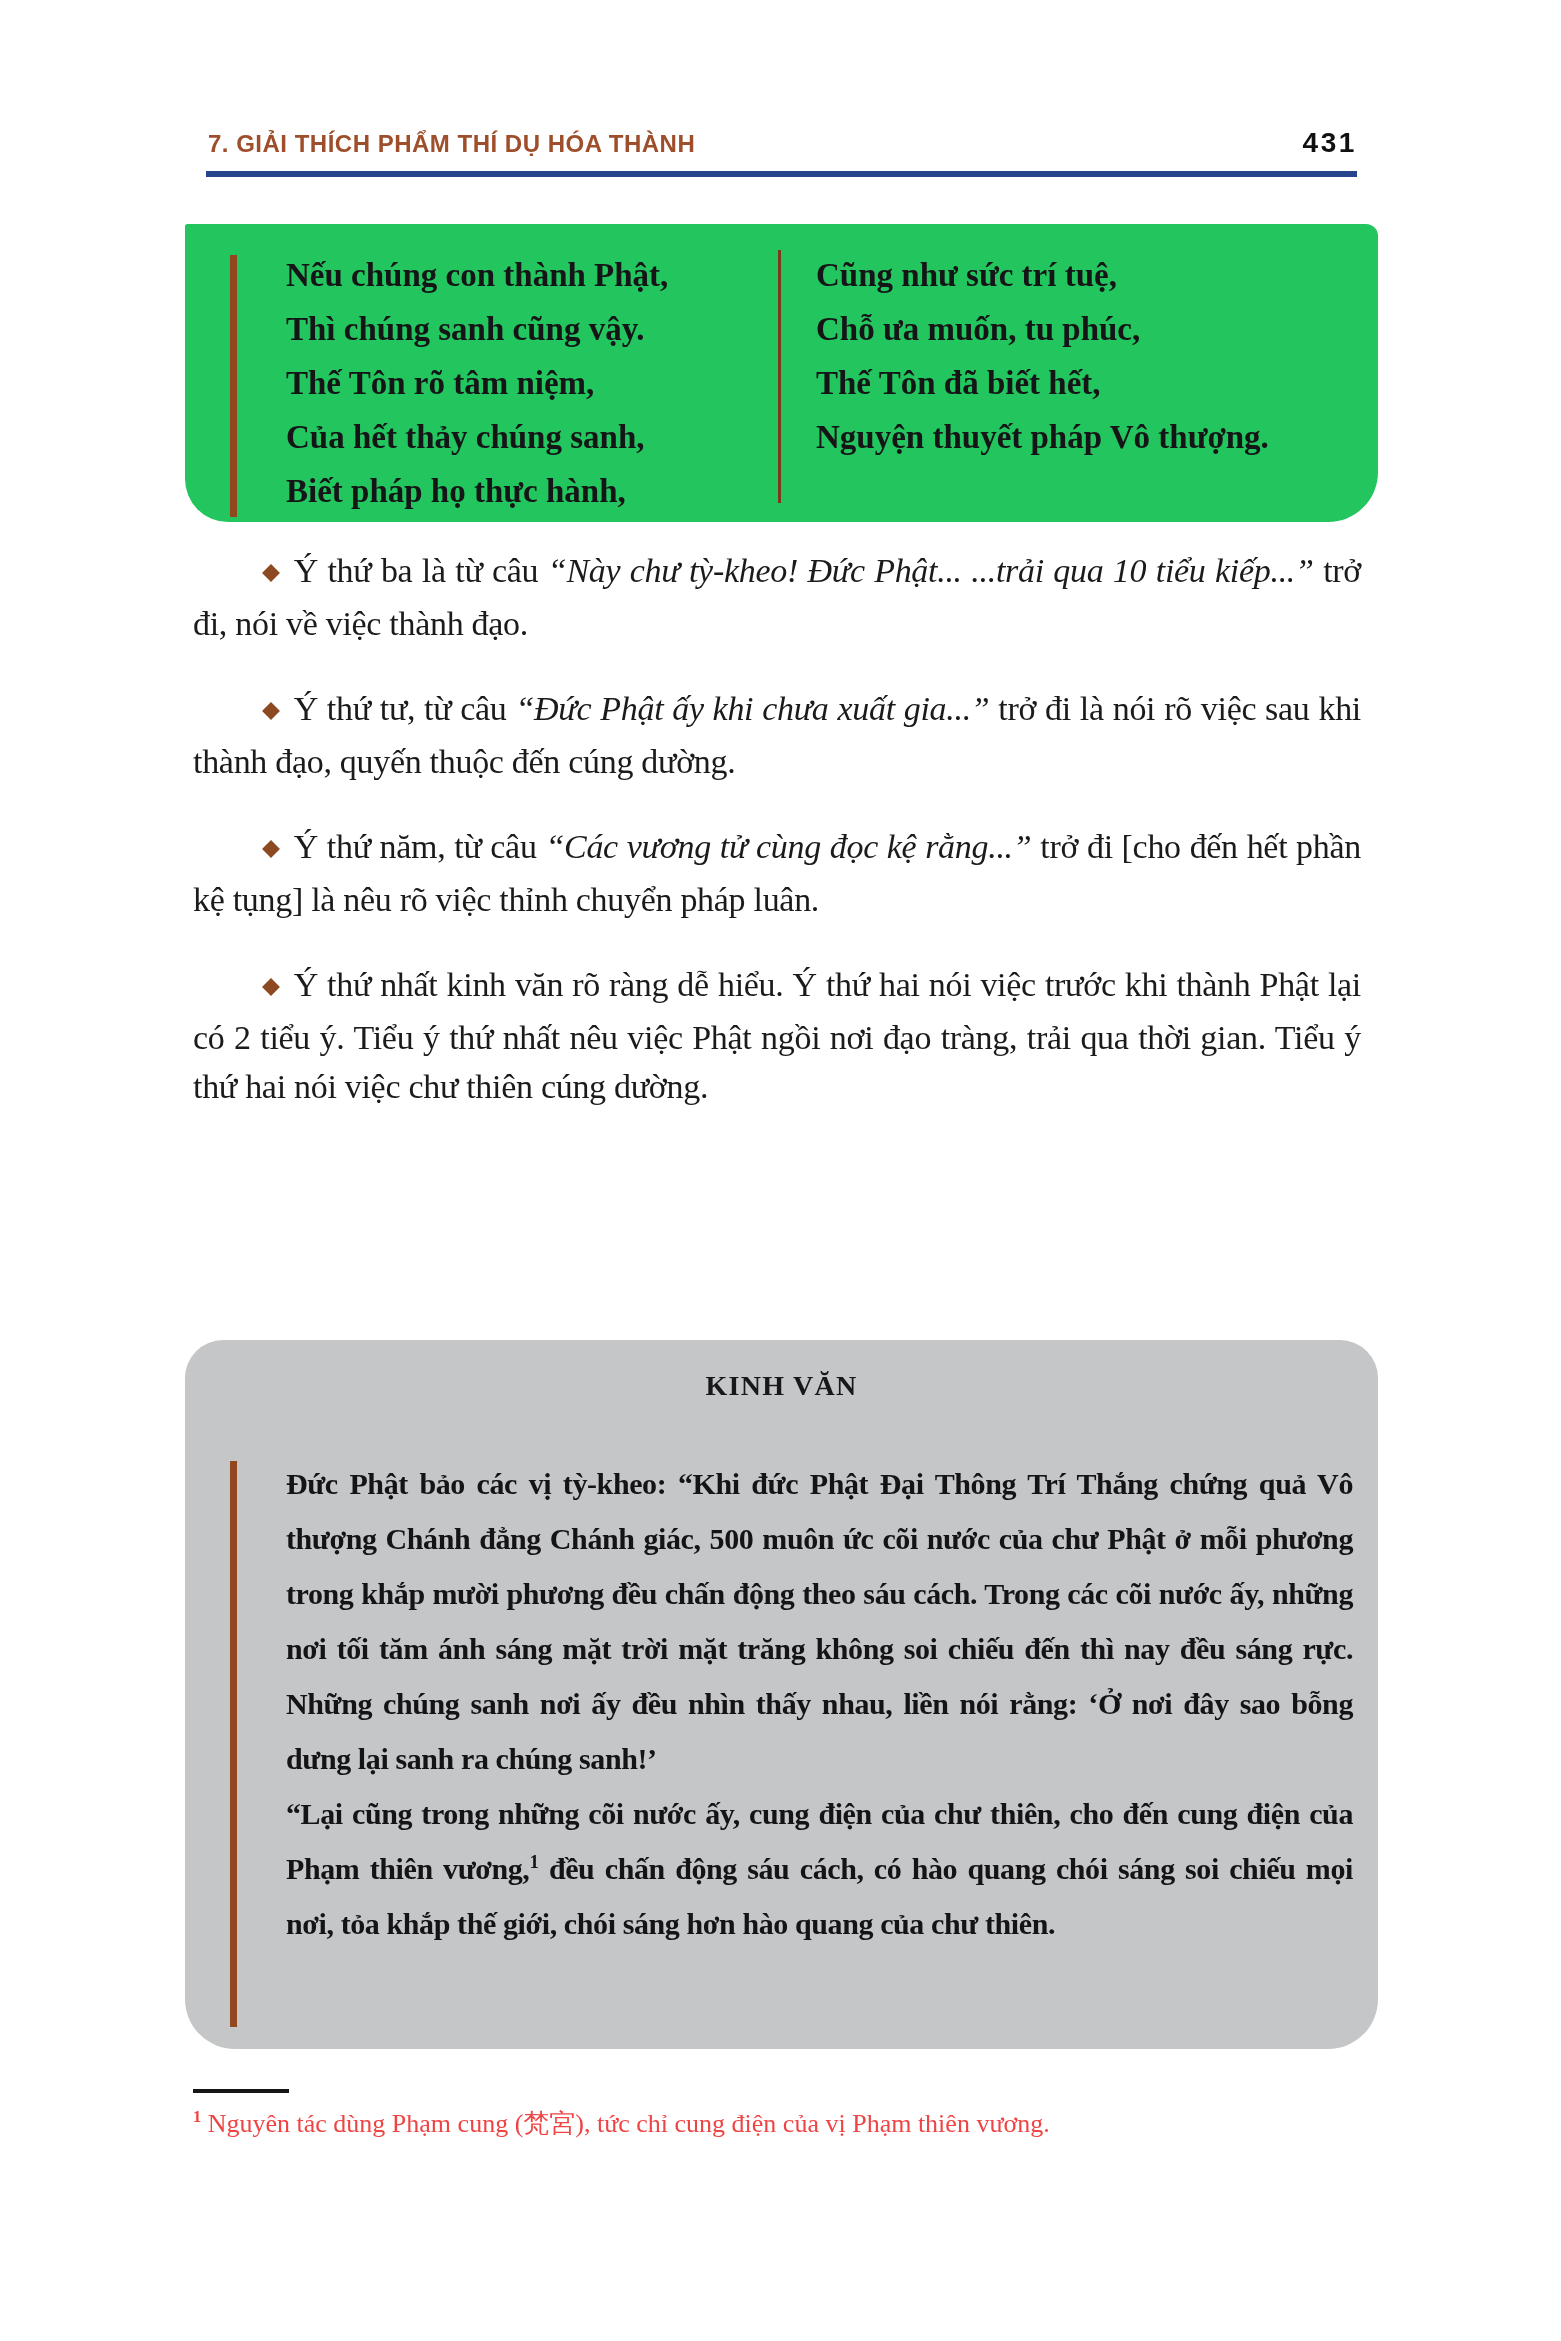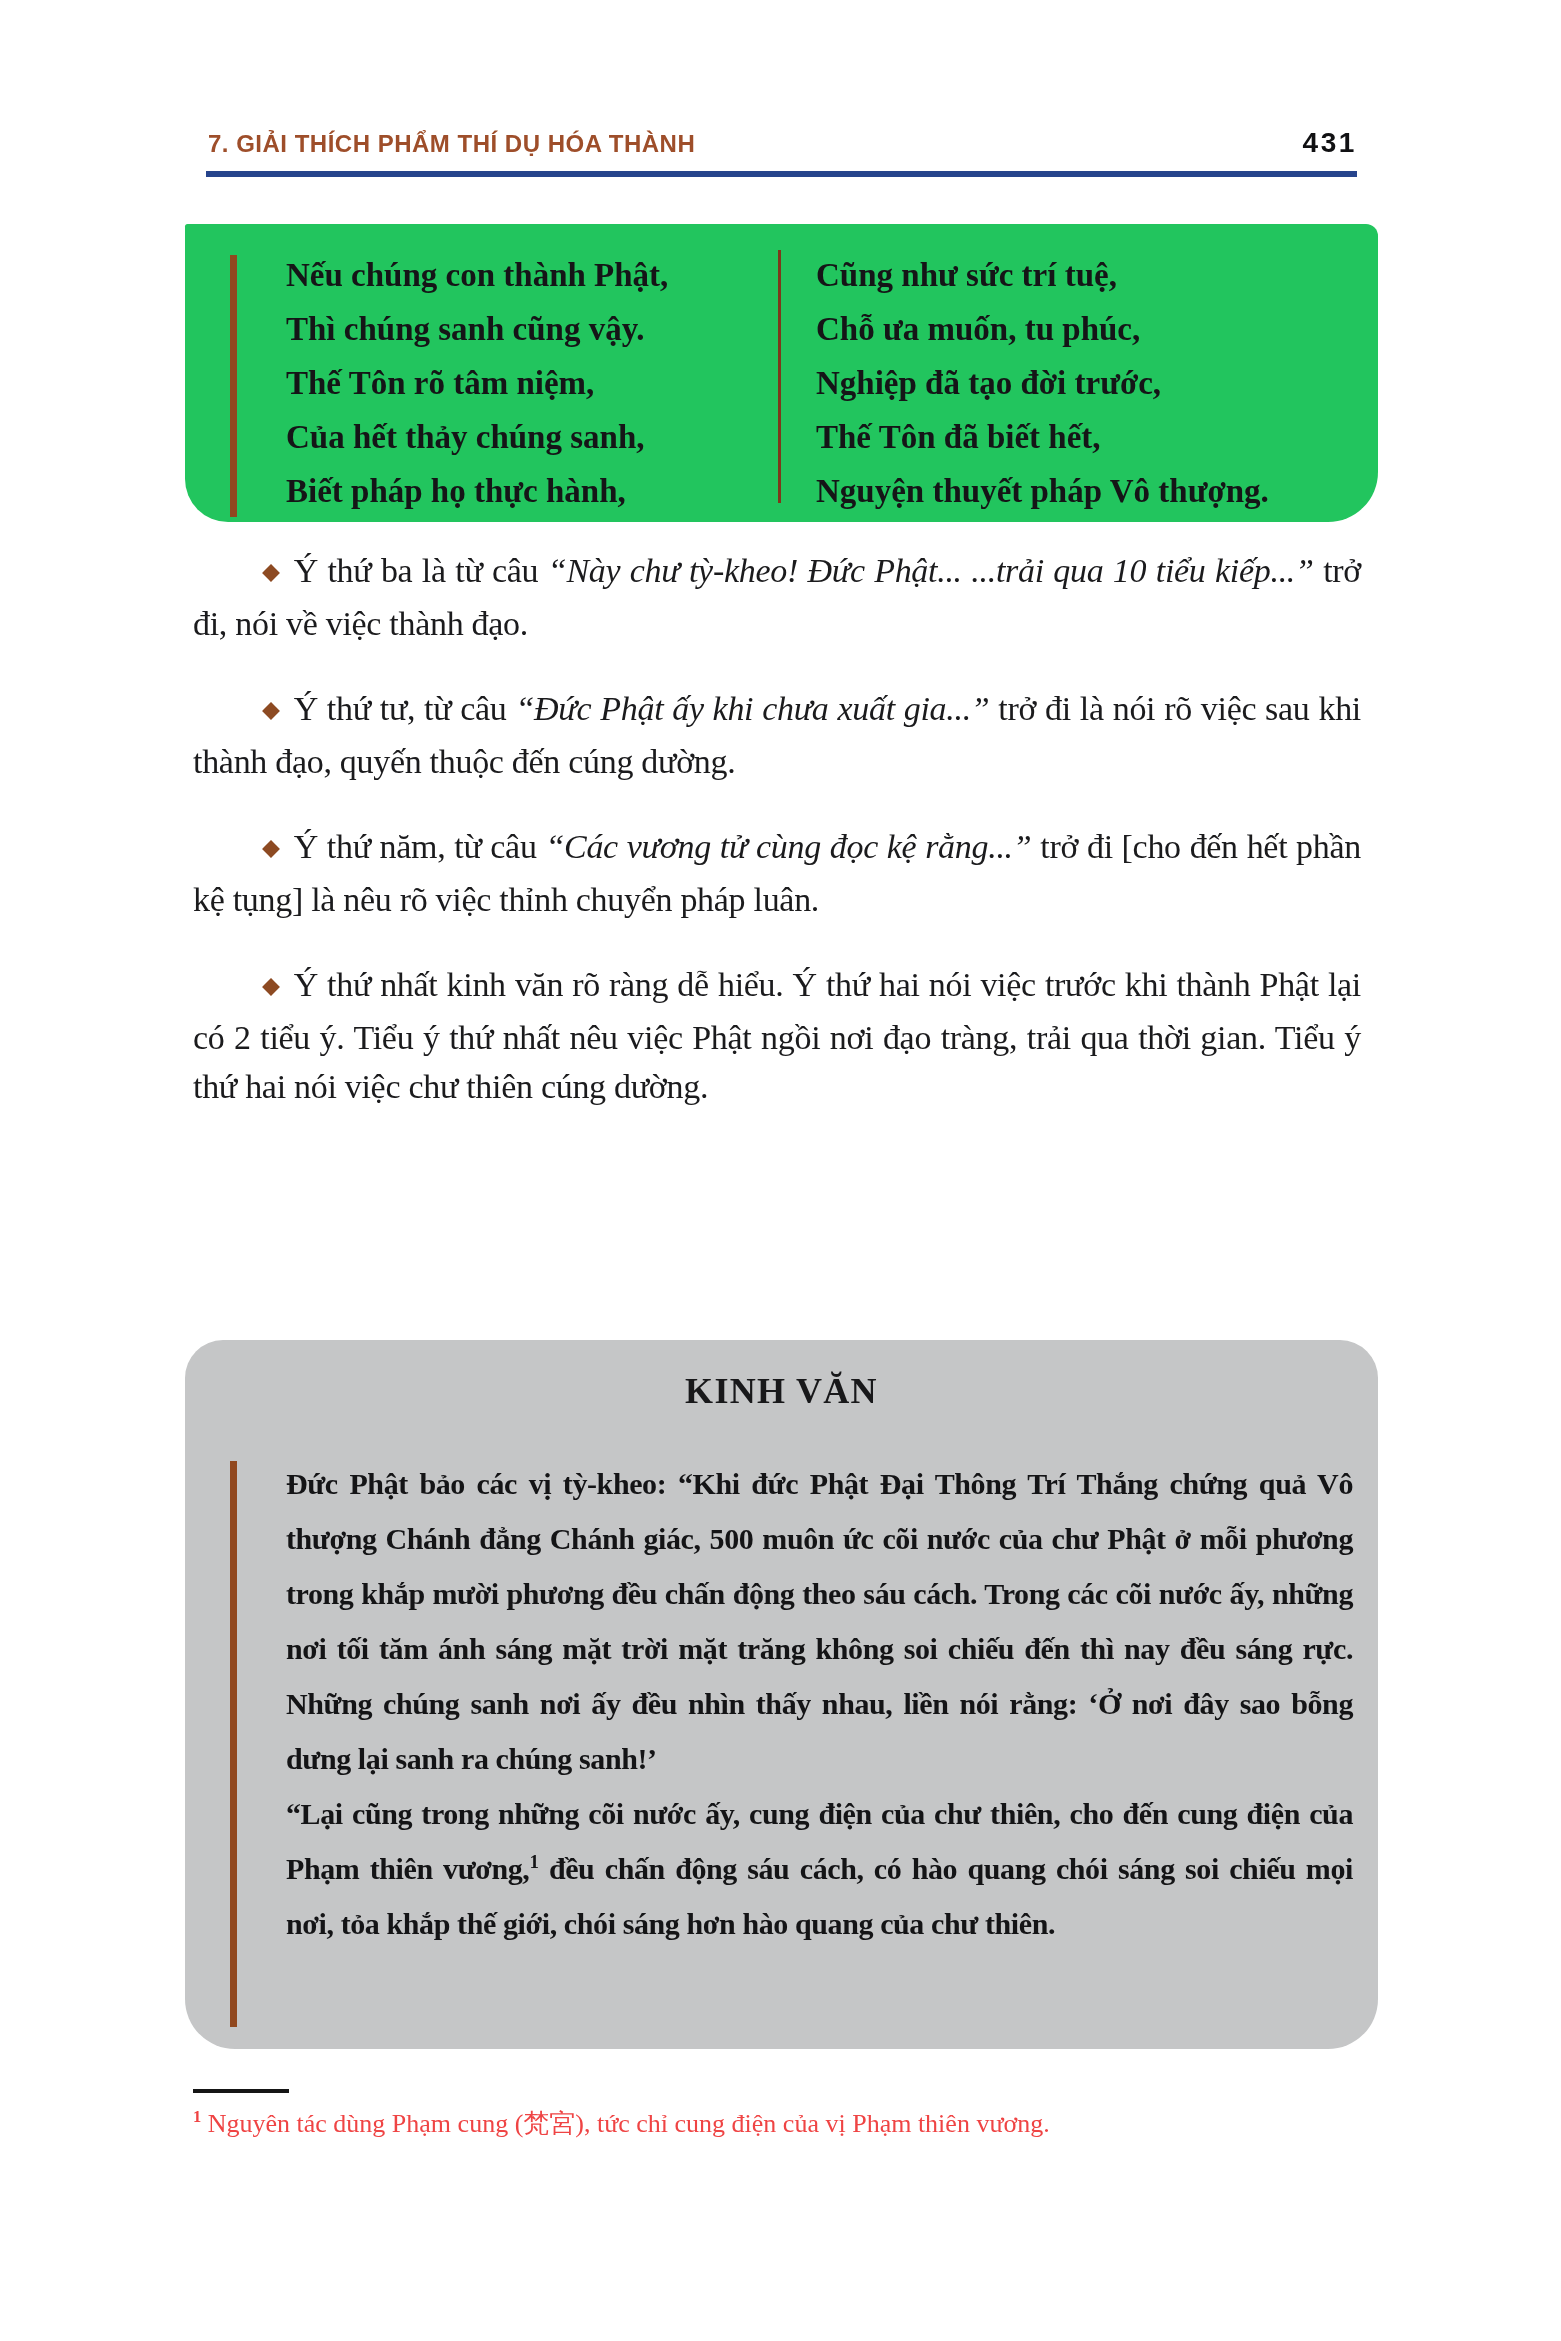--- a/index.html
+++ b/index.html
@@ -65,21 +65,21 @@
   .quote-italic{font-style:italic;}
   
   .kinhvan-box{
     position:absolute;left:185px;top:1340px;width:1193px;height:709px;
     background:#c5c6c7;
     border-radius:38px 38px 50px 50px;
   }
   .kinhvan-title{
     position:absolute;left:0;top:29.5px;width:100%;
     text-align:center;
-    font-weight:bold;font-size:36px;letter-spacing:1.3px;
+    font-weight:bold;font-size:28px;letter-spacing:1.3px;
     color:#18181a;
   }
   .kinhvan-accent{
     position:absolute;left:45px;top:121px;width:7px;height:566px;
     background:#91481f;
   }
   .kinhvan-text{
     position:absolute;left:101px;top:116px;width:1067px;
     font-weight:bold;font-size:30px;line-height:55px;letter-spacing:-0.4px;
     color:#141416;text-align:justify;
@@ -113,21 +113,20 @@
     <div class="verse-col left">
       <div>Nếu chúng con thành Phật,</div>
       <div>Thì chúng sanh cũng vậy.</div>
       <div>Thế Tôn rõ tâm niệm,</div>
       <div>Của hết thảy chúng sanh,</div>
       <div>Biết pháp họ thực hành,</div>
     </div>
     <div class="verse-col right">
       <div>Cũng như sức trí tuệ,</div>
       <div>Chỗ ưa muốn, tu phúc,</div>
-      <div>Nghiệp đã tạo đời trước,</div>
       <div>Thế Tôn đã biết hết,</div>
       <div>Nguyện thuyết pháp Vô thượng.</div>
     </div>
   </div>
 
   <div class="body-text">
     <p class="body-para">
       <span class="bullet">◆</span><span>Ý thứ ba là từ câu </span><span class="quote-italic">“Này chư tỳ-kheo! Đức Phật... ...trải qua 10 tiểu kiếp...”</span><span> trở đi, nói về việc thành đạo.</span>
     </p>
     <p class="body-para">

